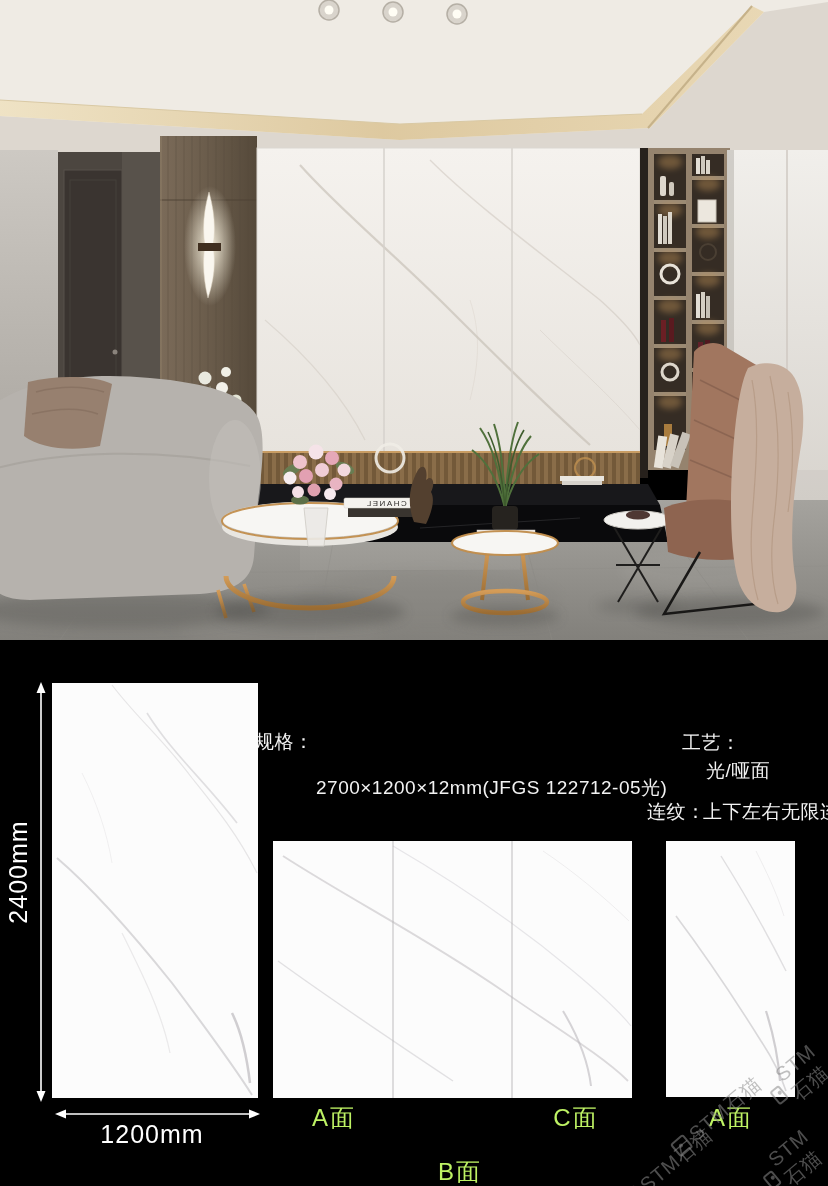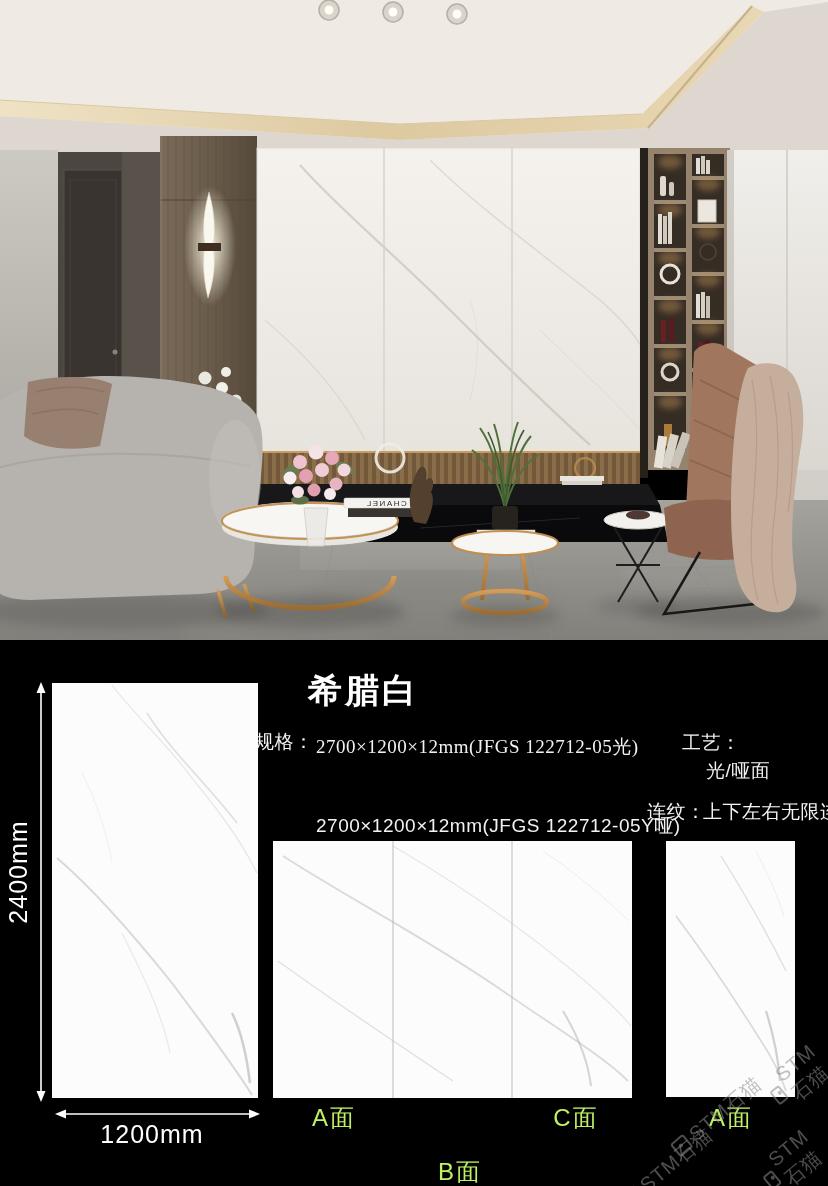--- a/index.html
+++ b/index.html
@@ -394,25 +394,23 @@
         <path d="M752,380 C760,420 756,470 752,520 C750,550 752,580 758,600"></path>
         <path d="M770,376 C780,420 780,470 774,520 C770,555 772,585 778,604"></path>
         <path d="M788,392 C794,430 794,470 788,512"></path>
       </g>
     </g>
   </svg>
   </div>
 
   <div class="catalog">
 
-    <h1 class="abs title" style="left:308px;top:668px;">希腊白</h1>
 
     <span class="abs spec" style="left:255px;top:729px;">规格：</span>
-    <span class="abs spec" style="left:316px;top:734px;font-family:Liberation Serif, serif;">2700×1200×12mm(JFGS 122712-05光)</span>
-    <span class="abs spec" style="left:316px;top:813px;">2700×1200×12mm(JFGS 122712-05Y哑)</span>
+    <span class="abs spec" style="left:316px;top:775px;">2700×1200×12mm(JFGS 122712-05光)</span>
 
     <span class="abs spec" style="left:650px;top:730px;margin-left:32px;">工艺：</span>
     <span class="abs spec" style="left:706px;top:758px;">光/哑面</span>
 
     <span class="abs spec" style="left:647px;top:799px;text-align:center;">连纹：</span>
     <span class="abs spec" style="left:703px;top:799px;">上下左右无限连纹</span>
 
     <div class="tile" style="left:52px;top:683px;width:206px;height:415px;">
       <svg viewBox="0 0 206 415">
         <path d="M95,30 C120,70 150,95 185,140" fill="none" stroke="#c9c6ca" stroke-width="1.6" opacity=".55"></path>

